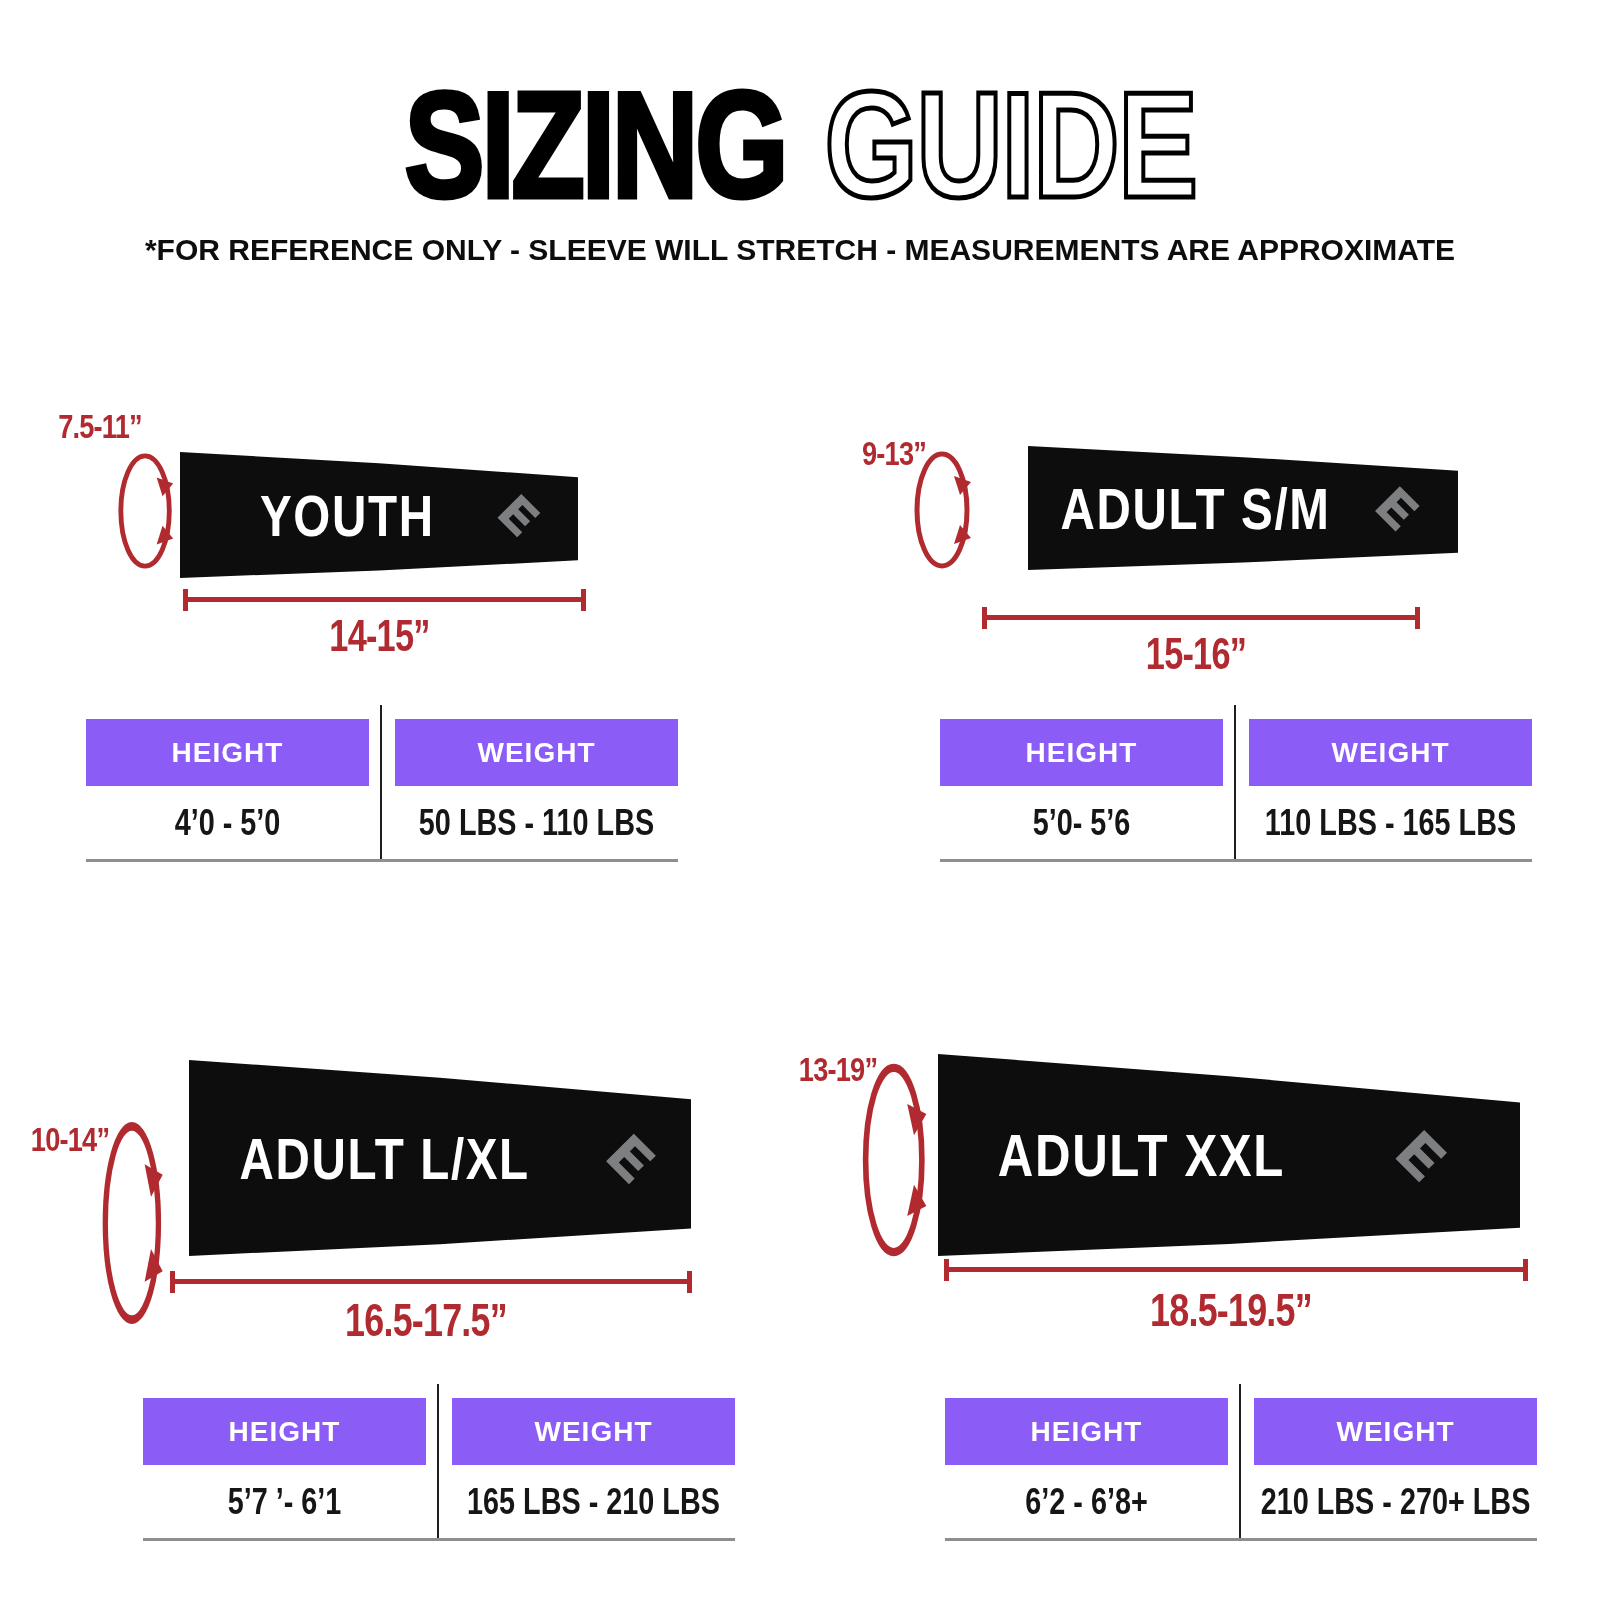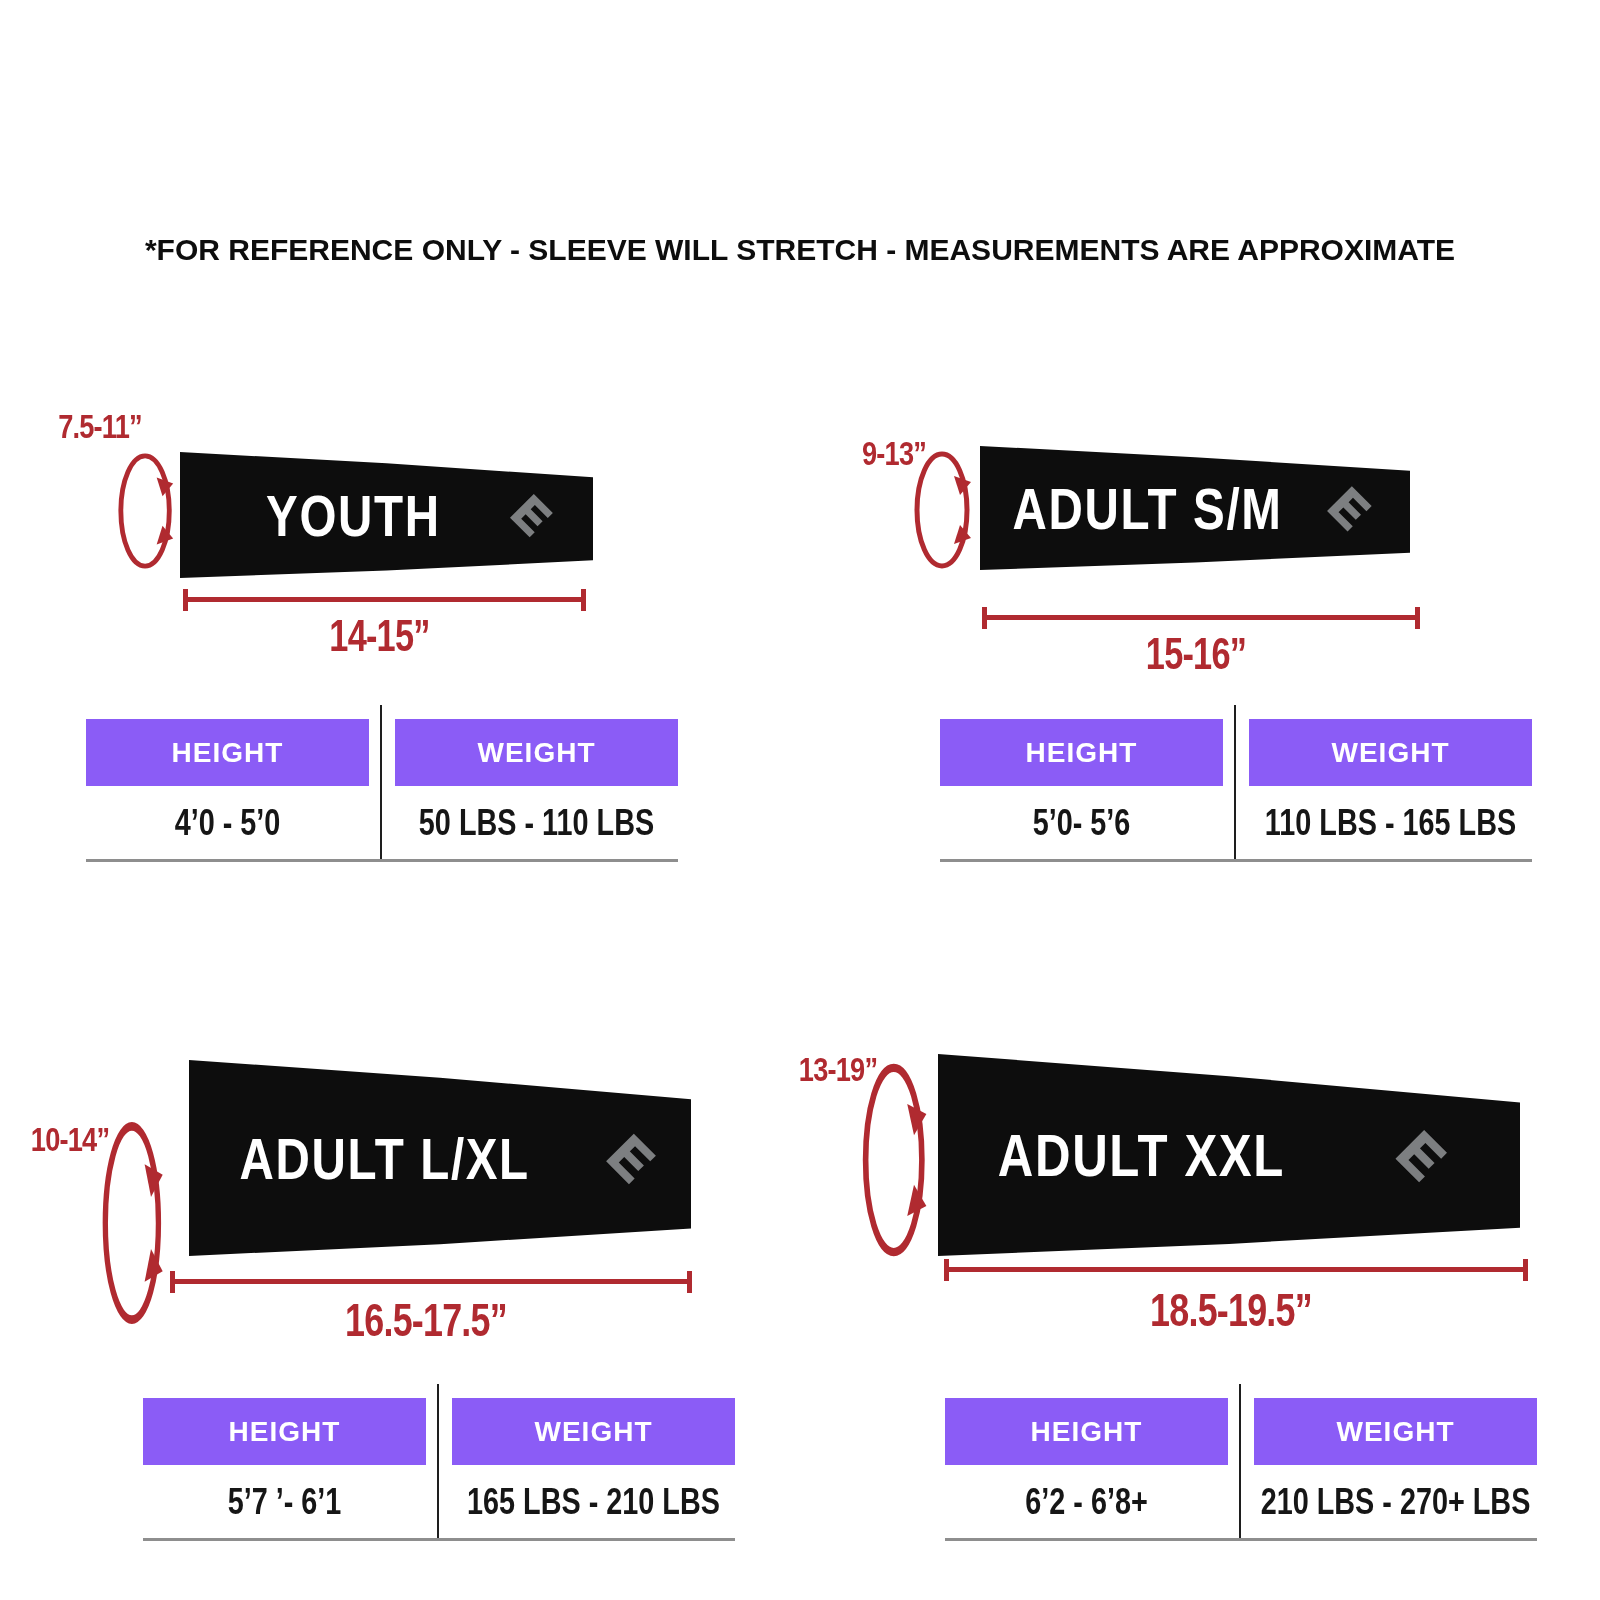--- a/index.html
+++ b/index.html
@@ -35,30 +35,30 @@
          font-weight:bold;white-space:nowrap;}
   .st-head{top:0;height:67px;background:#8b5cf6;color:#fff;font-size:28px;letter-spacing:1px;}
   .st-val{top:67px;height:73px;color:#161616;font-size:36px;transform:scaleX(.8);letter-spacing:0;}
   .st-right{left:309px;}
   .st-left{left:0;}
   .st-divider{position:absolute;left:294px;top:-14px;width:2px;height:157px;background:#1e1e1e;}
   .st-bottom{position:absolute;left:0;top:140px;width:100%;height:3px;background:#8e8e8e;}
   
   .q1-circ{left:38px;top:407px;width:124px;}
   .q1-ell{left:116px;top:450px;width:62px;height:122px;}
-  .q1-sleeve{left:180px;top:452px;width:398px;height:126px;padding-left:15px;}
+  .q1-sleeve{left:180px;top:452px;width:398px;height:126px;}
   .q1-sleeve .sleeve-name{left:8%;width:68%;}
   .q1-sleeve .sleeve-logo{right:5%;width:20%;font-size:46px;}
   .q1-dim{left:183px;top:589px;width:393px;}
   .q1-len{left:183px;top:611px;width:393px;}
   .q1-table{left:86px;top:719px;}
 
   .q2-circ{left:834px;top:434px;width:120px;}
   .q2-ell{left:912px;top:448px;width:64px;height:124px;}
-  .q2-sleeve{left:980px;top:446px;width:430px;height:124px;}
+  .q2-sleeve{left:1028px;top:446px;width:430px;height:124px;}
   .q2-sleeve .sleeve-name{left:4%;width:70%;}
   .q2-sleeve .sleeve-logo{right:5%;width:18%;font-size:48px;}
   .q2-dim{left:982px;top:607px;width:428px;}
   .q2-len{left:982px;top:629px;width:428px;}
   .q2-table{left:940px;top:719px;}
 
   .q3-circ{left:10px;top:1120px;width:120px;}
   .q3-ell{left:100px;top:1116px;width:68px;height:214px;}
   .q3-sleeve{left:163px;top:1060px;width:502px;height:196px;margin-left:26px;}
   .q3-sleeve .sleeve-name{left:6%;width:66%;}
@@ -75,20 +75,21 @@
   .q4-sleeve .sleeve-logo{right:9%;width:16%;font-size:56px;}
   .q4-dim{left:944px;top:1259px;width:574px;}
   .q4-len{left:944px;top:1283px;width:574px;font-size:46px;}
   .q4-table{left:945px;top:1398px;}
 </style>
 </head>
 <body>
 
 <div class="page">
 
+  <h1 class="title"><span class="t-solid">SIZING</span><span class="t-outline">GUIDE</span></h1>
   <div class="subtitle">*FOR REFERENCE ONLY - SLEEVE WILL STRETCH - MEASUREMENTS ARE APPROXIMATE</div>
 
   <section>
     <div class="circ-label q1-circ">7.5-11”</div>
     <svg class="circ-ellipse q1-ell" viewBox="0 0 64 124" preserveAspectRatio="none">
       <ellipse cx="30" cy="62" rx="25" ry="56" fill="none" stroke="#B02A30" stroke-width="5"></ellipse>
       <polygon points="42,28 59,34 48,47" fill="#B02A30"></polygon>
       <polygon points="42,96 59,90 48,77" fill="#B02A30"></polygon>
     </svg>
     <div class="sleeve q1-sleeve">

